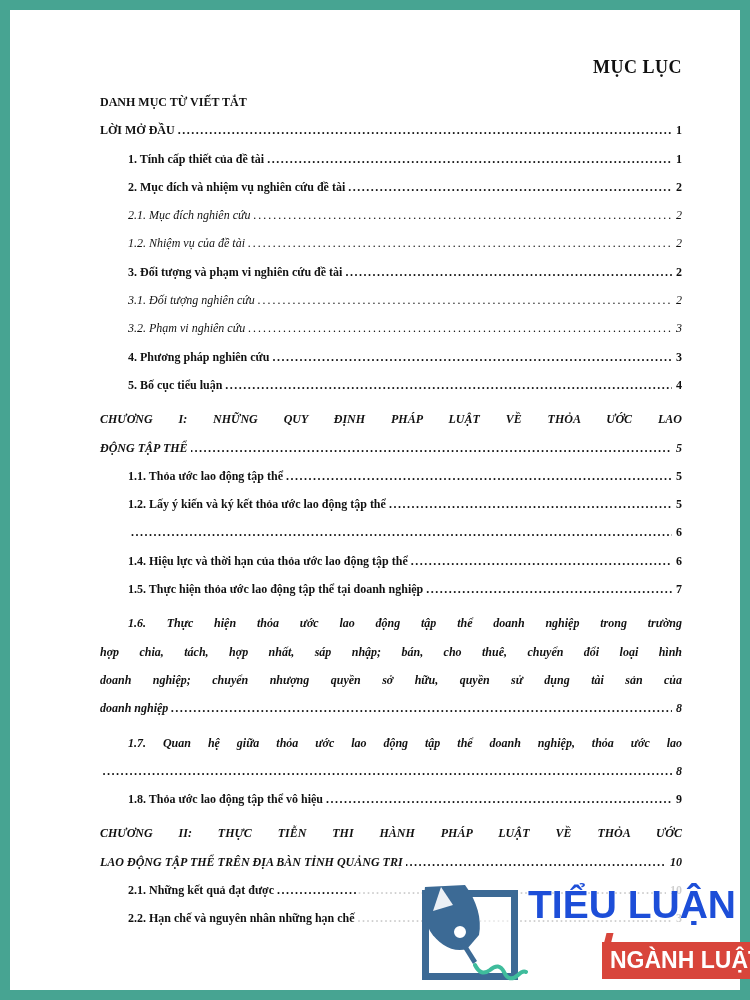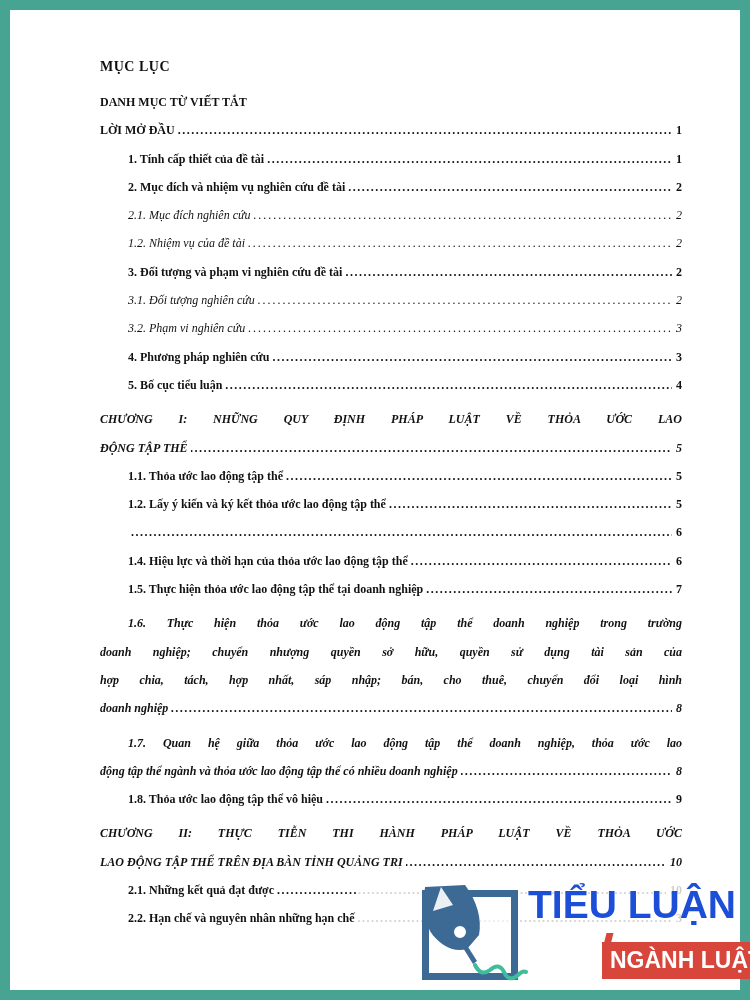--- a/index.html
+++ b/index.html
@@ -10,21 +10,21 @@
   }
   .frame{
     position:absolute;inset:0;border:10px solid #47a492;box-sizing:border-box;
     background:#fff;
   }
   .content{
     position:absolute;left:10px;top:10px;right:10px;bottom:10px;
     padding:42px 58px 0 90px;box-sizing:border-box;
   }
   .doc-title{
-    text-align:left;font-weight:bold;font-size:14px;line-height:30px;
+    text-align:right;font-weight:bold;font-size:18px;line-height:30px;
     margin-bottom:6px;letter-spacing:.5px;
   }
   .toc{width:100%;font-size:12px;}
   .entry{margin:0;}
   .entry.sb{margin-top:6px;font-style:italic;}
   .entry.bold{font-weight:bold;}
   .entry.italic{font-style:italic;font-weight:normal;}
   .line{line-height:28.3px;}
   .line.ind{padding-left:28px;}
   .line.just{text-align:justify;text-align-last:justify;}
@@ -183,32 +183,31 @@
       </div>
       <div class="entry bold">
         <div class="line ind fin">
           <span class="t">1.5. Thực hiện thỏa ước lao động tập thể tại doanh nghiệp</span>
           <span class="dots">............................................................................................................................................................................................................................</span>
           <span class="pg">7</span>
         </div>
       </div>
       <div class="entry bold sb">
         <div class="line ind just">1.6. Thực hiện thỏa ước lao động tập thể doanh nghiệp trong trường</div>
+        <div class="line just">hợp chia, tách, hợp nhất, sáp nhập; bán, cho thuê, chuyển đổi loại hình</div>
         <div class="line just">doanh nghiệp; chuyển nhượng quyền sở hữu, quyền sử dụng tài sản của</div>
-        <div class="line just">hợp chia, tách, hợp nhất, sáp nhập; bán, cho thuê, chuyển đổi loại hình</div>
         <div class="line fin">
           <span class="t">doanh nghiệp</span>
           <span class="dots">............................................................................................................................................................................................................................</span>
           <span class="pg">8</span>
         </div>
       </div>
       <div class="entry bold sb">
         <div class="line ind just">1.7. Quan hệ giữa thỏa ước lao động tập thể doanh nghiệp, thỏa ước lao</div>
         <div class="line fin">
-          <span class="t">động tập thể ngành và thỏa ước lao động tập thể có nhiều doanh nghiệp</span>
           <span class="dots">............................................................................................................................................................................................................................</span>
           <span class="pg">8</span>
         </div>
       </div>
       <div class="entry bold">
         <div class="line ind fin">
           <span class="t">1.8. Thỏa ước lao động tập thể vô hiệu</span>
           <span class="dots">............................................................................................................................................................................................................................</span>
           <span class="pg">9</span>
         </div>

